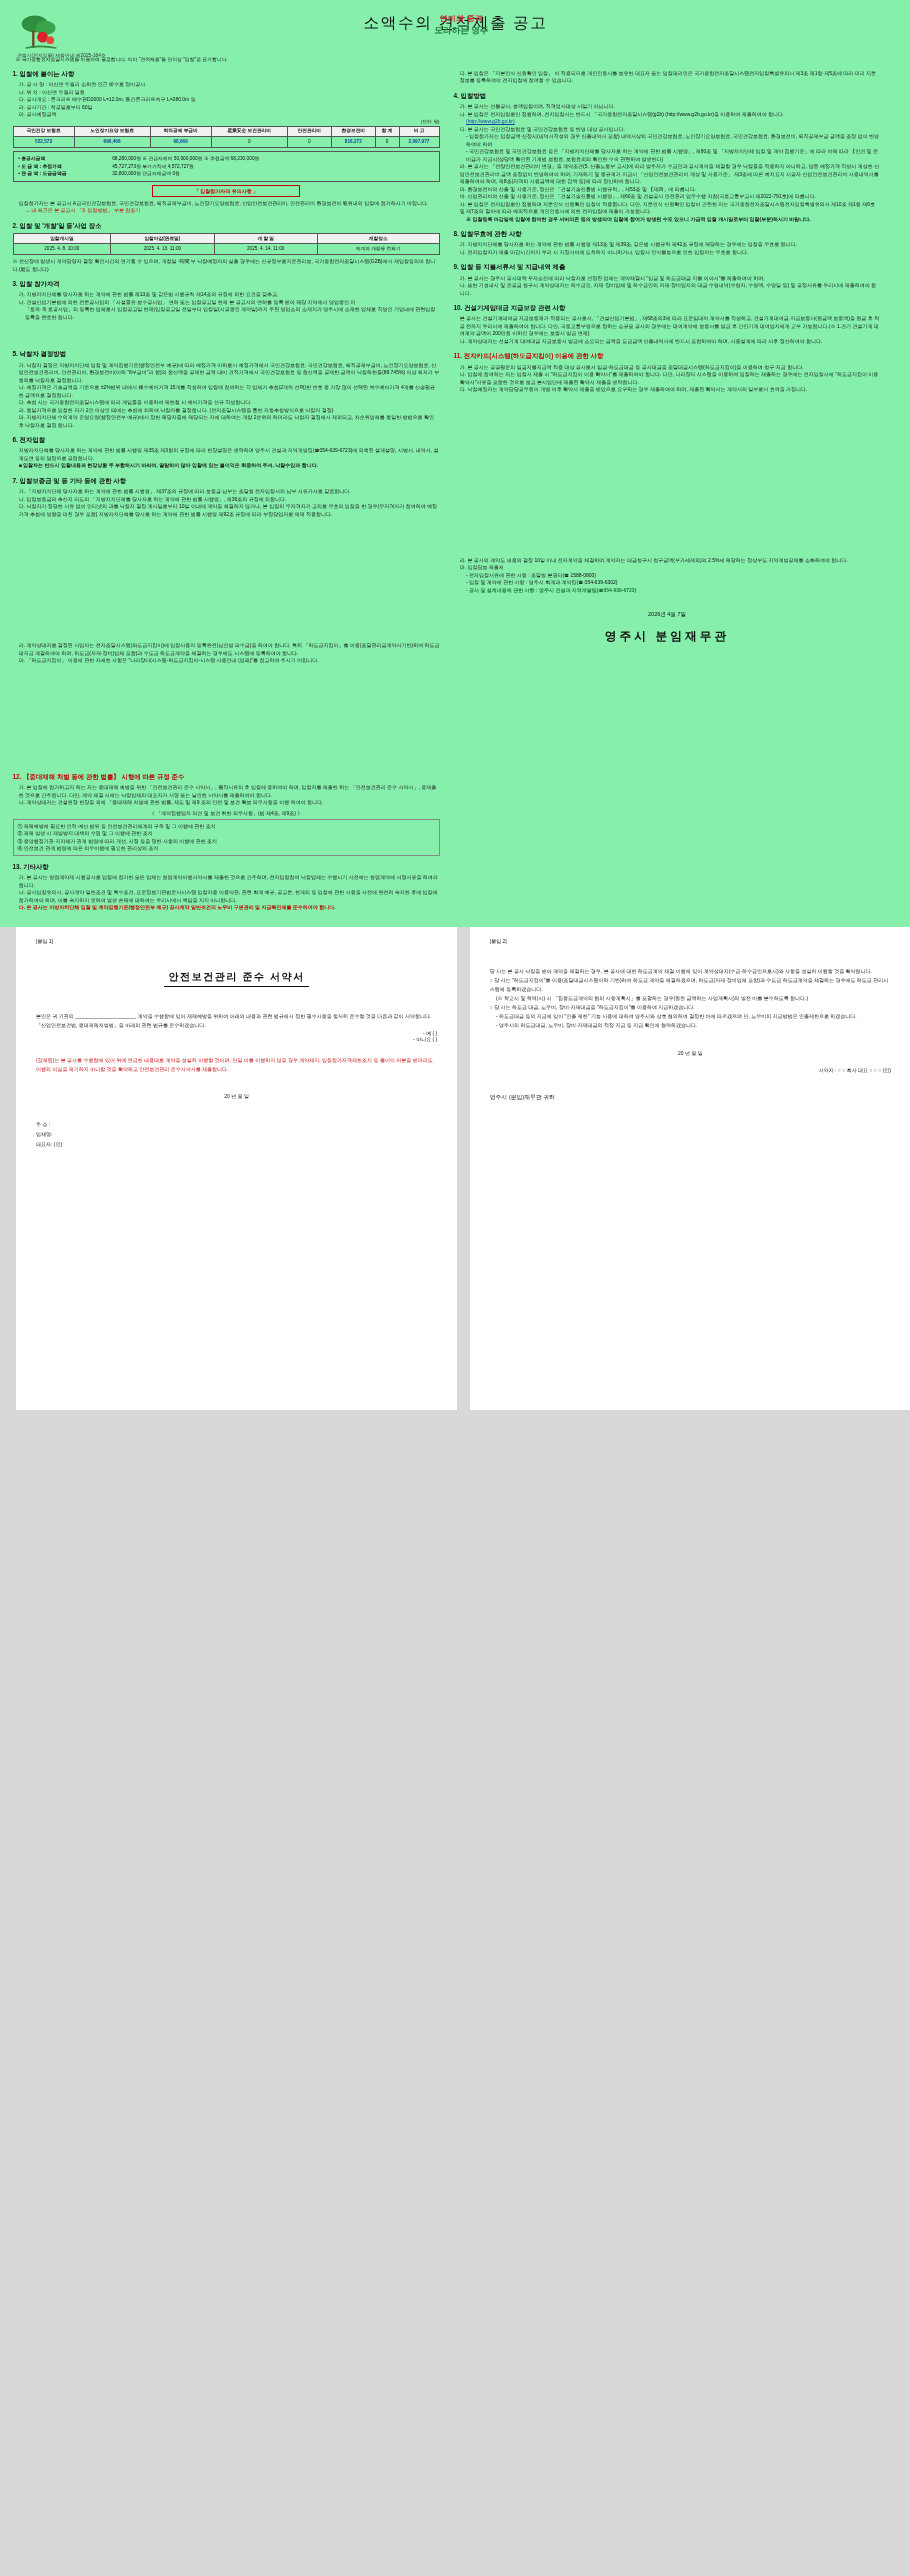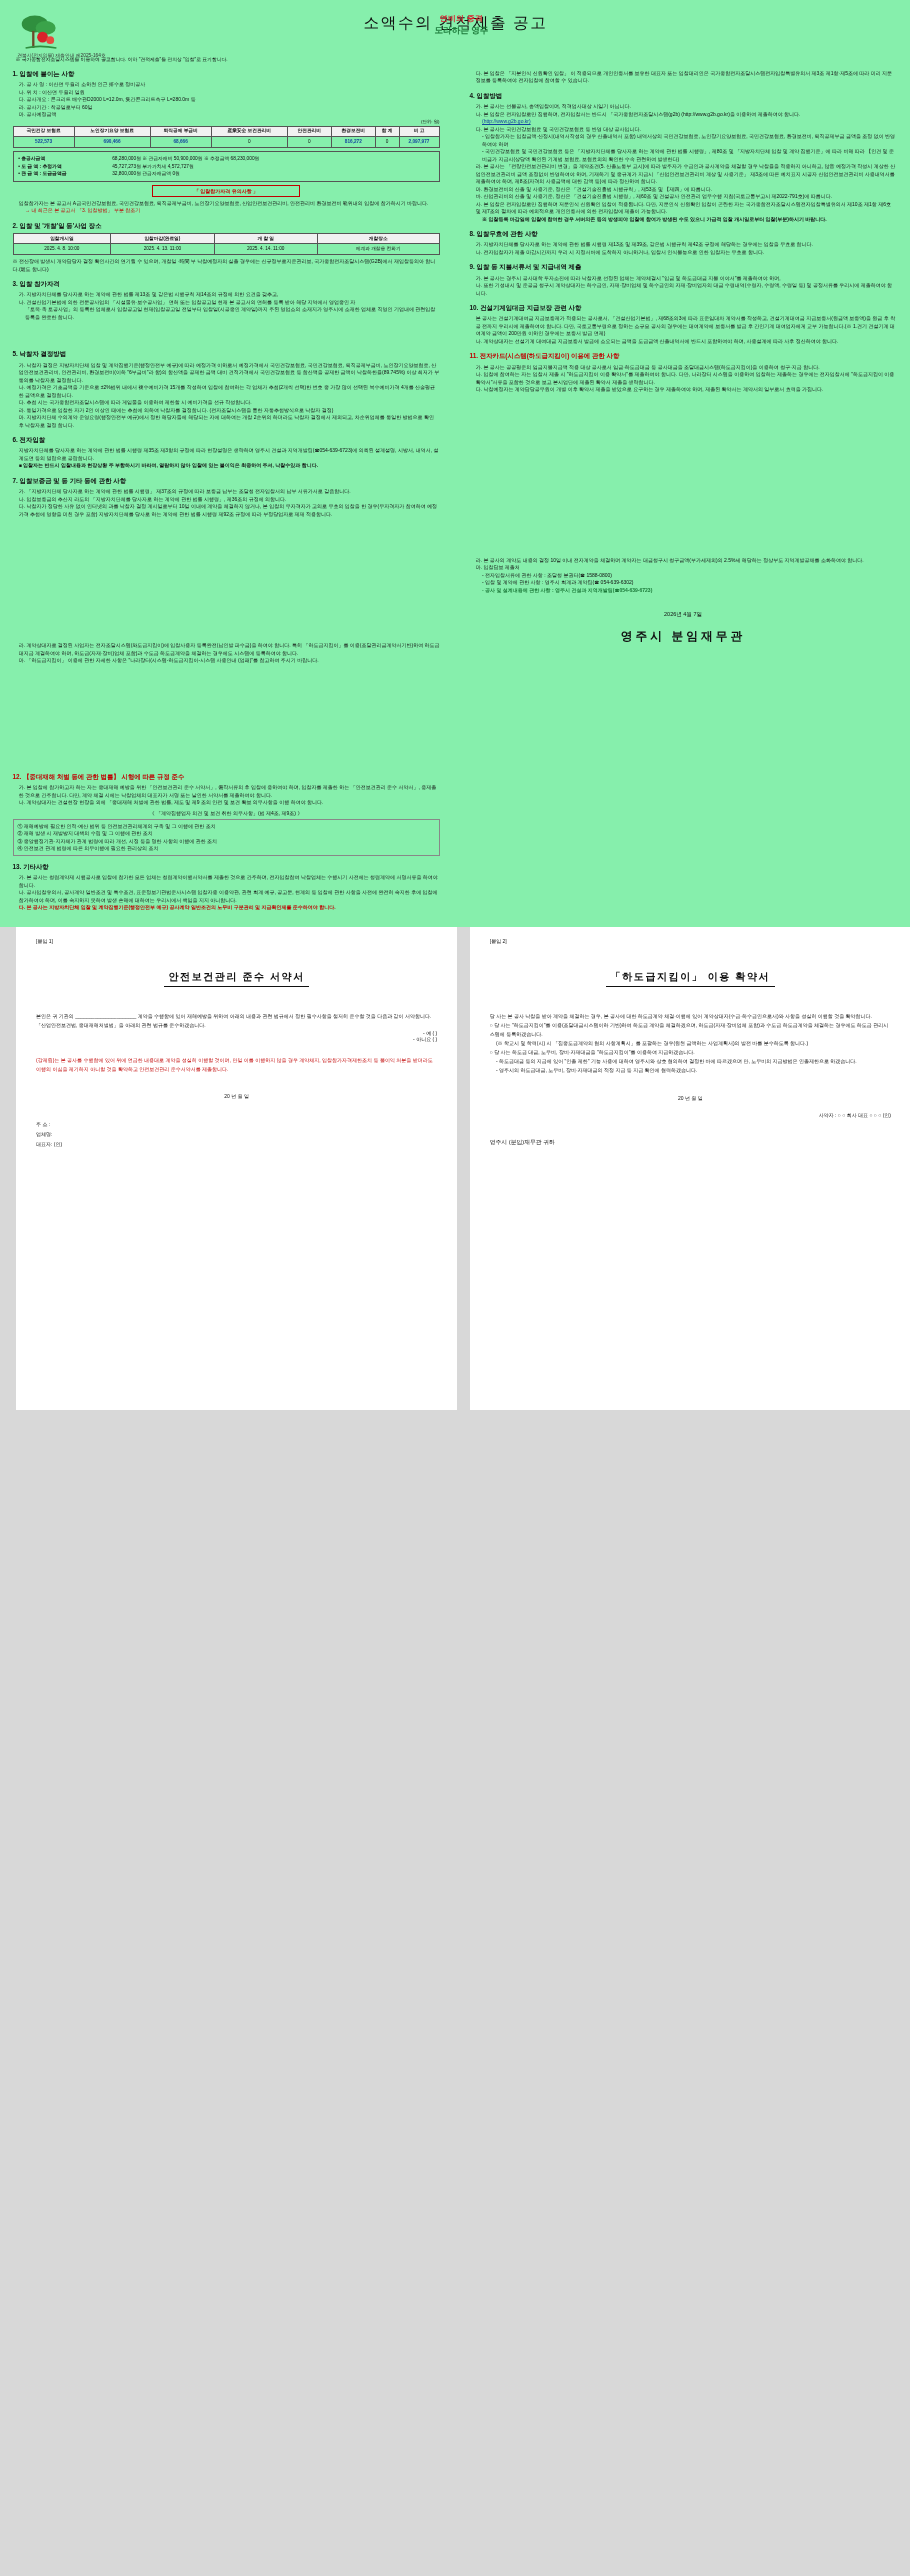--- a/index.html
+++ b/index.html
@@ -30,21 +30,21 @@
     position: absolute; left: 379px; top: 0px; text-align: center; width: 140px;
   }
   .brand .l1 { font-size: 7.8px; color: #d9232e; font-weight: bold; letter-spacing: 0.4px;}
   .brand .l2 { font-size: 8.6px; color: #1c7a3a; font-weight: bold; margin-top: 1.6px; text-align: center;}
   .doc-title {
     text-align: center; font-size: 15.6px; font-weight: normal; letter-spacing: 1.6px;
     margin-top: 1.6px;
   }
 
   
-  .cols { display: flex; gap: 30px; margin-top: 7.8px; }
+  .cols { display: flex; gap: 14px; margin-top: 7.8px; }
   .col { width: 427px; }
 
   h3.sec {
     font-size: 6.4px; font-weight: bold; margin: 0 0 2.3px 0;
   }
   h3.sec.red { color: #c00000; }
   .blk { margin-bottom: 7px; }
   p, li, div.t { font-size: 5px; line-height: 1.5; margin: 0; }
   .ind1 { padding-left: 6.2px; }
   .ind2 { padding-left: 12.5px; }
@@ -353,21 +353,20 @@
       <div class="sign-area">
         <div>주   소 :</div>
         <div>업체명:</div>
         <div>대표자:                                  (인)</div>
       </div>
     </div>
   </div>
 
   <div class="attach">
     <div class="tag">[붙임 2]</div>
-    <div class="h2wrap"><h2><span class="u">「하도급지킴이」 이용 확약서</span></h2></div>
     <div class="body">
       <p>당 사는 본 공사 낙찰을 받아 계약을 체결하는 경우, 본 공사에 대한 하도급계약 체결·이행에 있어 계약상대자(수급·하수급인으로서)와 사항을 성실히 이행할 것을 확약합니다.</p>
       <p>○ 당 사는 "하도급지킴이"를 이용(조달대금시스템이하 기반)하여 하도급 계약을 체결하겠으며, 하도급(자재·장비업체 포함)과 수도급 하도급계약을 체결하는 경우에도 하도급 관리시스템에 등록하겠습니다.</p>
       <p class="ind1">(※ 학교시 및 학력(시) 시 「집중도급계약의 협의 사항계획시」를 포괄하는 경우(원천 금액하는 사업계획서)의 발전 바를 분수하도록 합니다.)</p>
       <p>○ 당 사는 하도급 대금, 노무비, 장비·자재대금을 "하도급지킴이"를 이용하여 지급하겠습니다.</p>
       <p class="ind1">- 하도급대금 등의 지급에 있어 "인출 제한" 기능 사용에 대하여 영주시와 상호 협의하여 결정한 바에 따르겠으며 만, 노무비의 지급방법은 인출제한으로 하겠습니다.</p>
       <p class="ind1">- 영주시의 하도급대금, 노무비, 장비·자재대금의 적정 지급 등 지급 확인에 협력하겠습니다.</p>
       <div class="centerline" style="margin-top:20px">20    년    월    일</div>
       <div class="rightline" style="margin-top:11px">사약자 : ○ ○ 회사 대표  ○ ○ ○ (인)</div>
       <div class="to-line">영주시 (분임)재무관 귀하</div>

